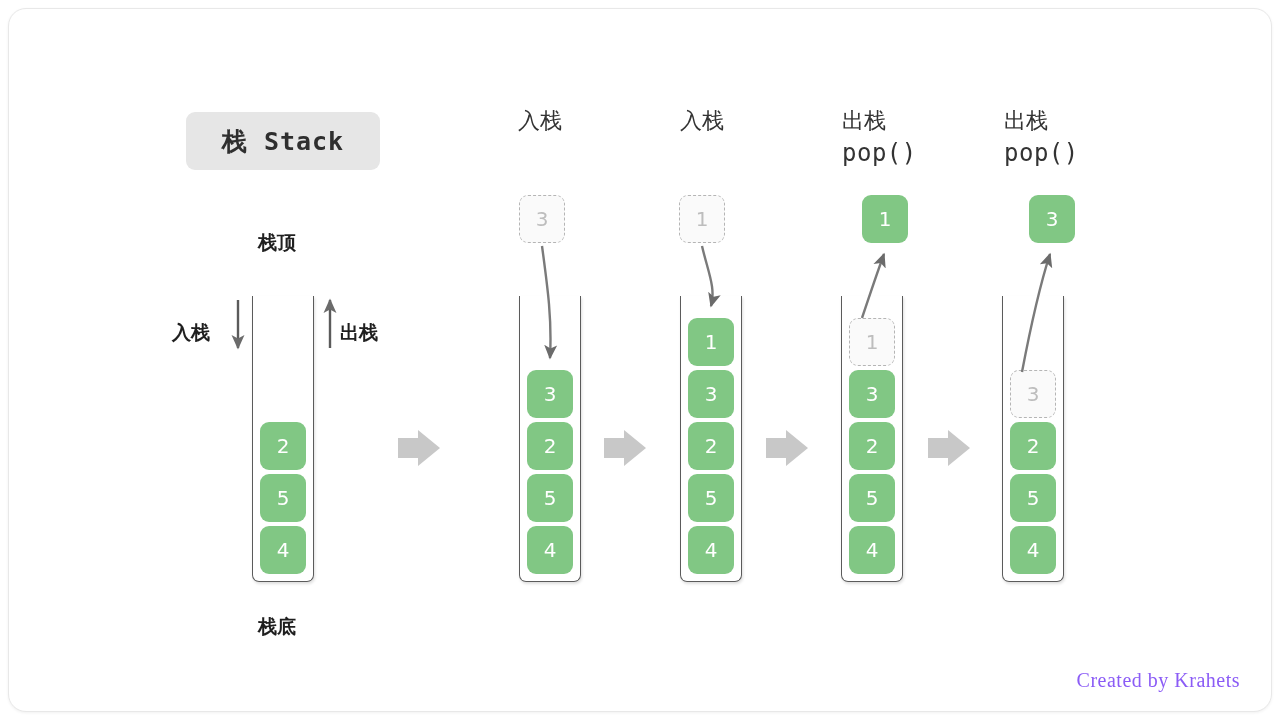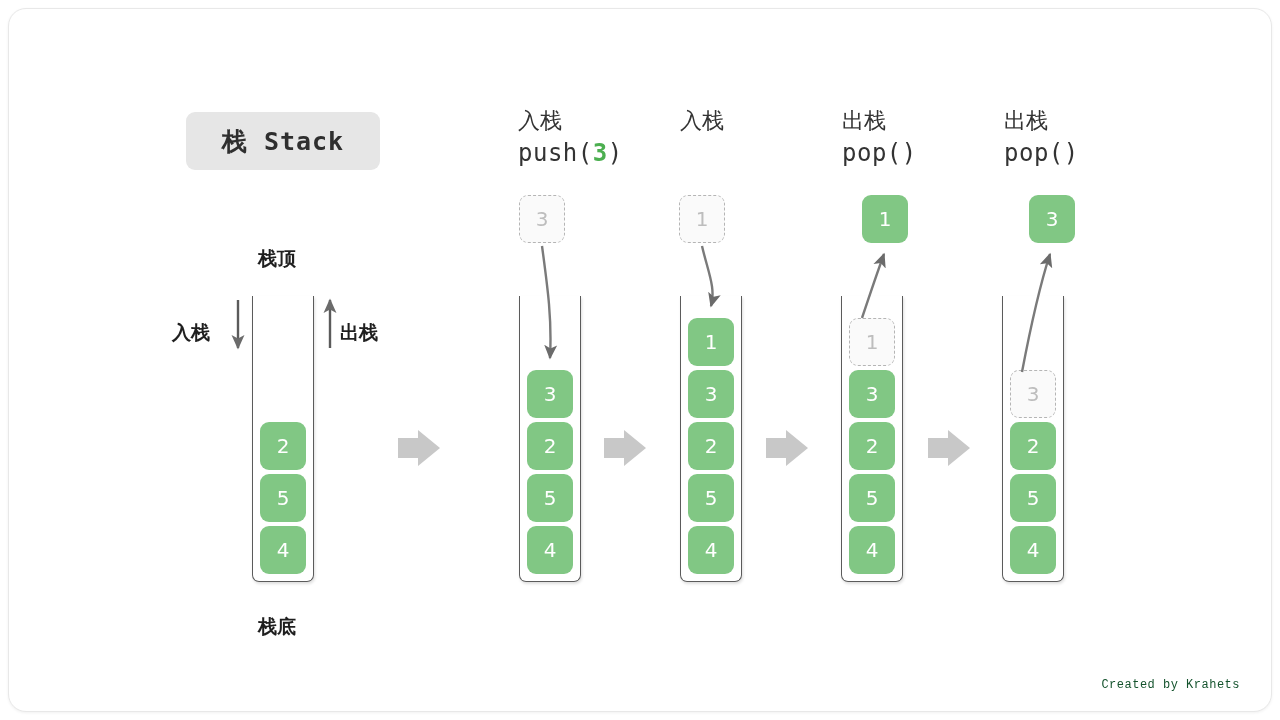--- a/index.html
+++ b/index.html
@@ -158,49 +158,48 @@
     top: 0;
     width: 1280px;
     height: 720px;
     pointer-events: none;
   }
 
   .credit {
     position: absolute;
     right: 40px;
     bottom: 28px;
-    font-family: Liberation Mono, monospace;
-    font-size: 12px;
-    color: #14532d;
+    font-family: Liberation Serif, serif;
+    font-size: 20px;
+    color: #8b5cf6;
     letter-spacing: 0.5px;
   }
 </style>
 </head>
 <body>
 
 <div id="canvas">
   <div class="card-frame"></div>
 
   <div class="title-badge">栈 Stack</div>
 
-  <div class="cn-label" style="left:258px; top:246px;">栈顶</div>
+  <div class="cn-label" style="left:258px; top:230px;">栈顶</div>
   <div class="cn-label" style="left:258px; top:614px;">栈底</div>
   <div class="cn-label" style="left:172px; top:320px;">入栈</div>
   <div class="cn-label" style="left:340px; top:320px;">出栈</div>
 
   <div class="stack">
     <div class="wall" style="left:252px; top:296px; height:286px;"></div>
     <div class="cell solid" style="left:260px; top:422px;">2</div>
     <div class="cell solid" style="left:260px; top:474px;">5</div>
     <div class="cell solid" style="left:260px; top:526px;">4</div>
   </div>
 
   <div class="op-head" style="left:518px; top:106px;">
     <span class="op-cn">入栈</span>
-    <span class="op-code"><span>push(</span><span class="arg">3</span><span>)</span></span>
   </div>
   <div class="float-box ghost" style="left:519px; top:195px;">3</div>
   <div class="stack">
     <div class="wall" style="left:519px; top:296px; height:286px;"></div>
     <div class="cell solid" style="left:527px; top:370px;">3</div>
     <div class="cell solid" style="left:527px; top:422px;">2</div>
     <div class="cell solid" style="left:527px; top:474px;">5</div>
     <div class="cell solid" style="left:527px; top:526px;">4</div>
   </div>
 

